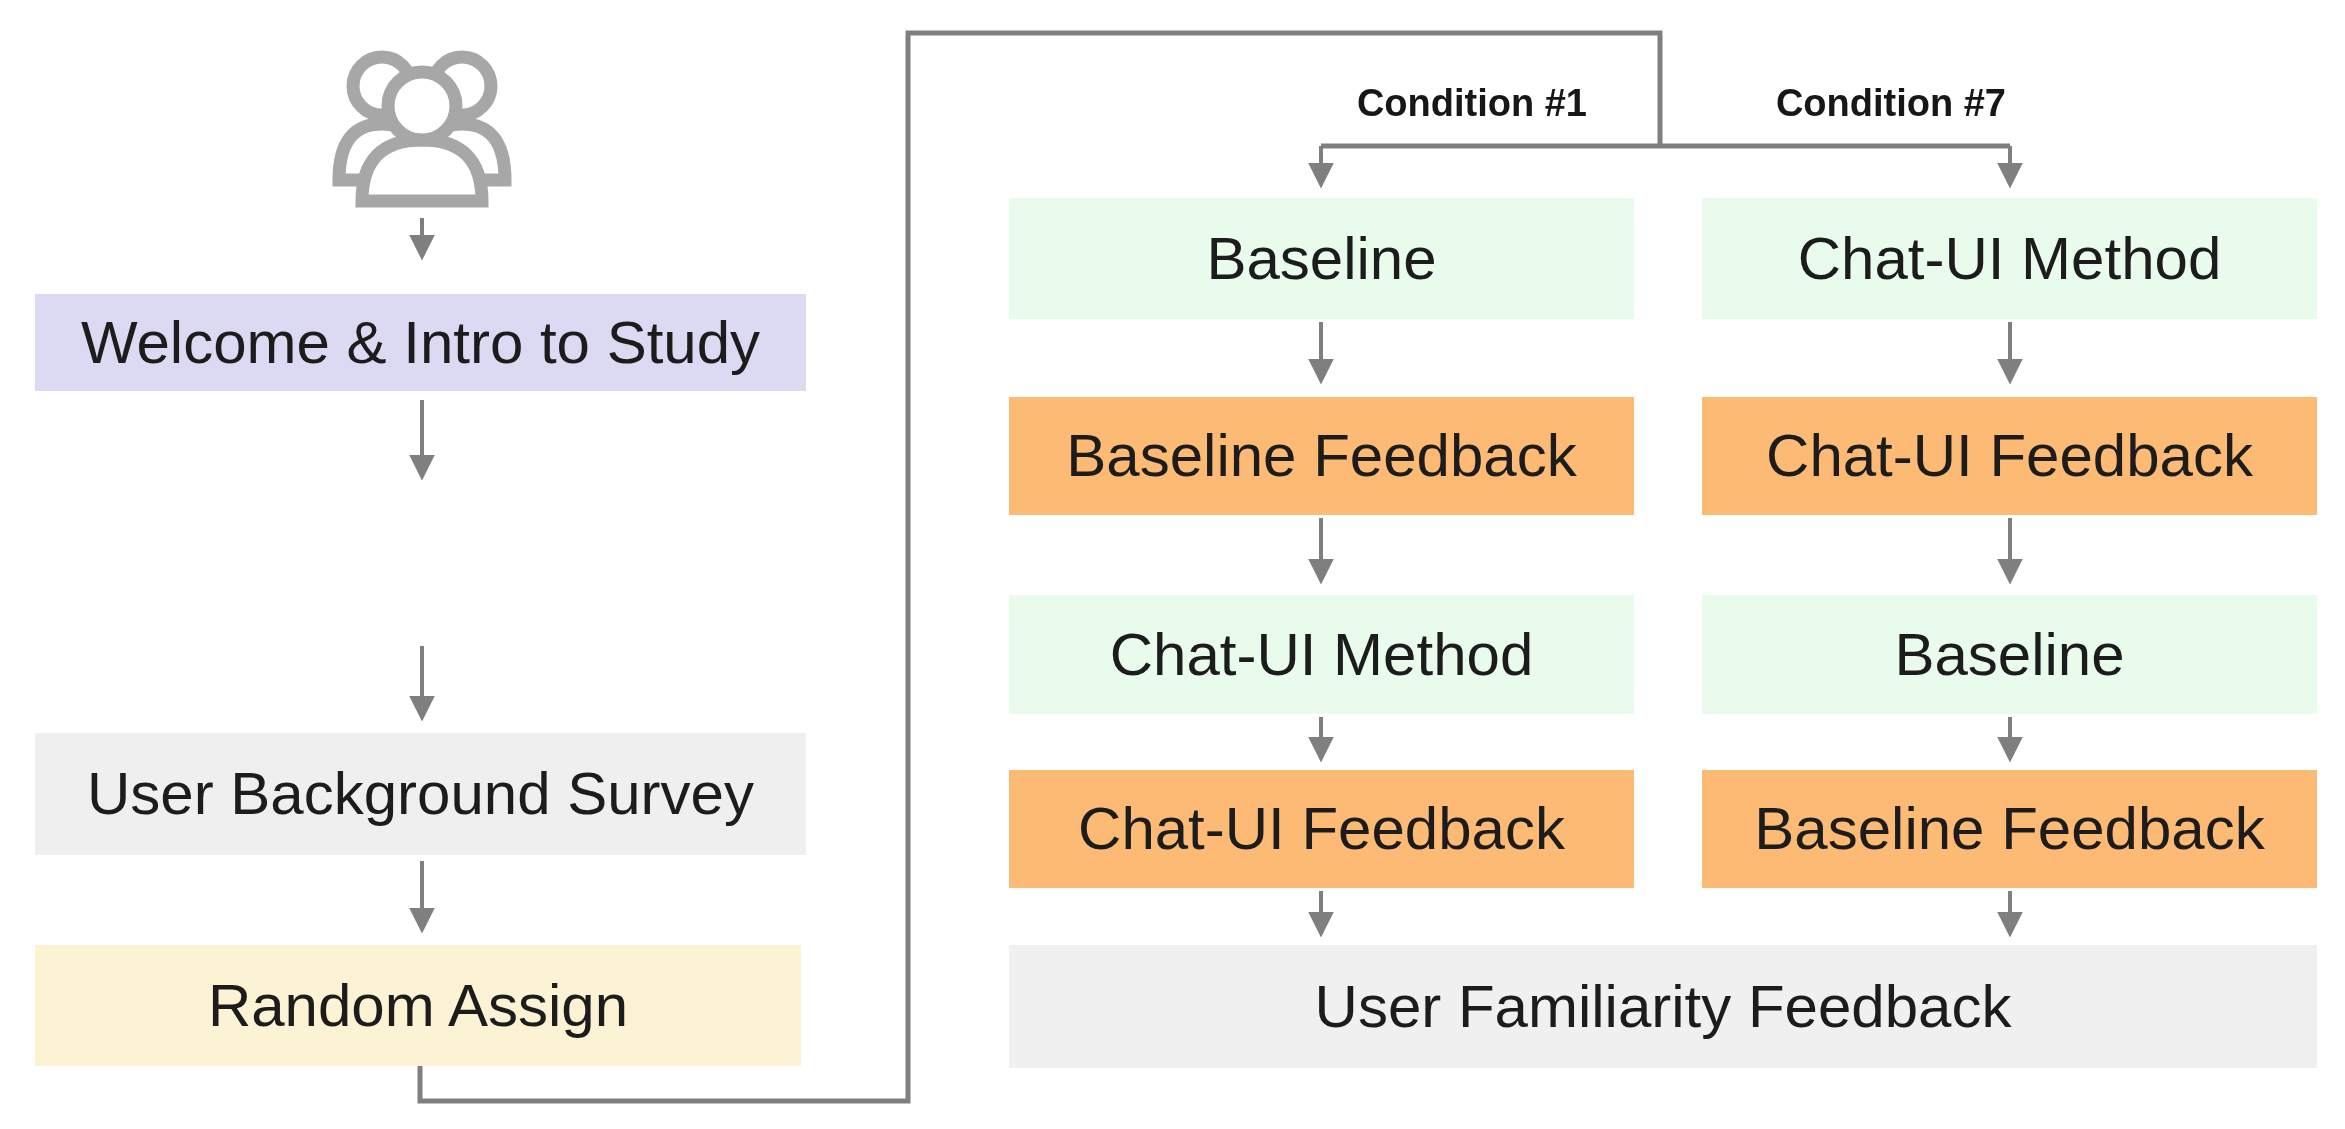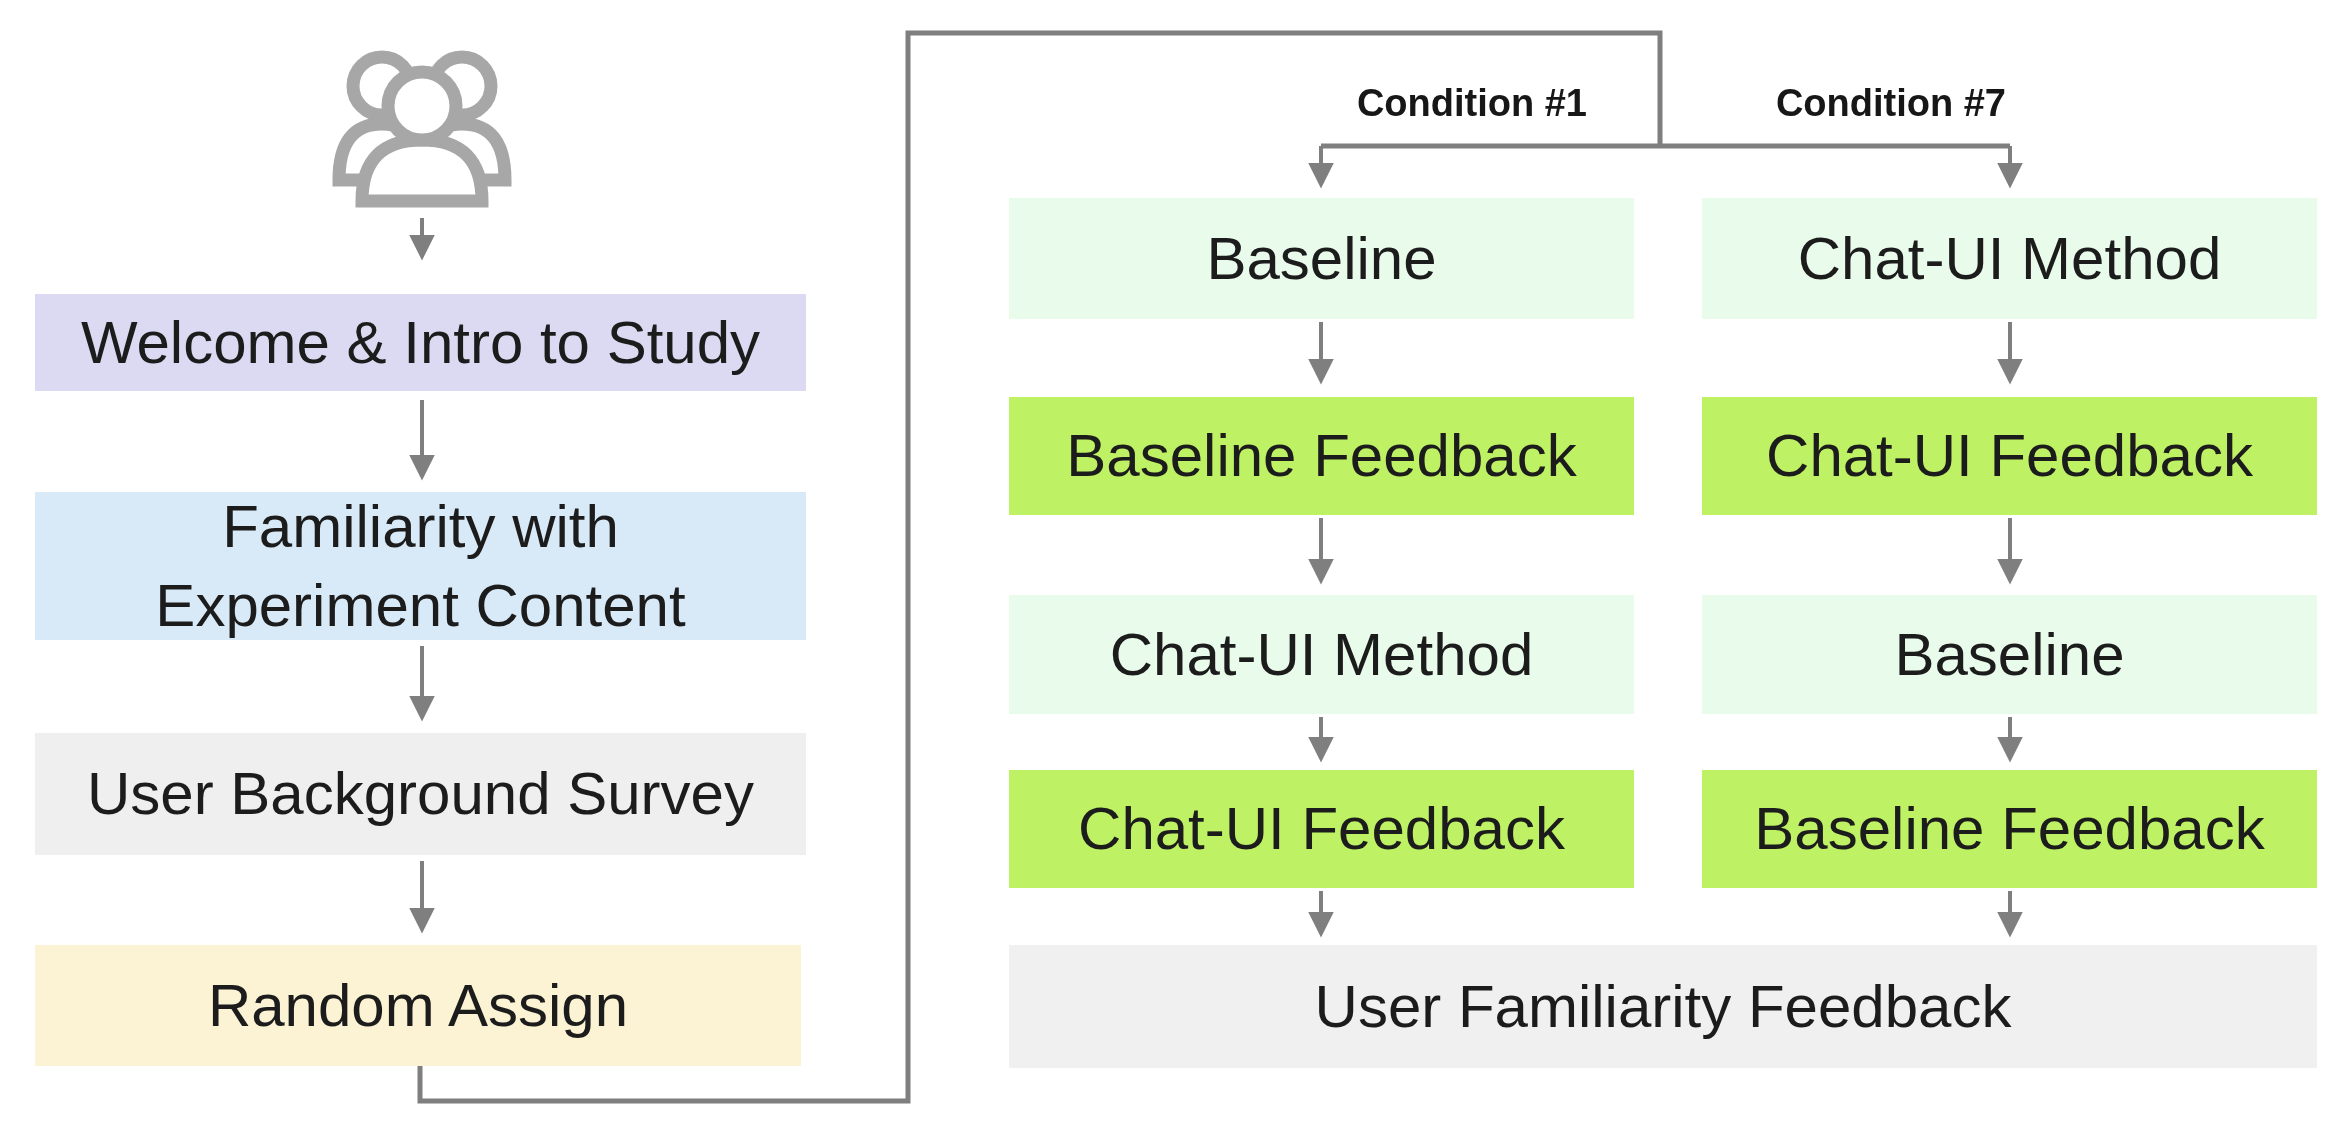--- a/index.html
+++ b/index.html
@@ -19,21 +19,21 @@
     line-height:1.32;
     color:#1c1c1c;
     z-index:2;
   }
   .box .lbl{white-space:pre-line;}
   .lavender{background:#dcd9f2;}
   .blue{background:#d8eaf8;}
   .graybox{background:#efeff0;justify-content:center;}
   .yellow{background:#fcf3d4;}
   .green{background:#e9fceb;}
-  .pink{background:#bef264;}
+  .pink{background:#fdba74;}
   .bottomgray{background:#f0f0f0;}
   .cond-label{
     position:absolute;
     font-size:38px;
     color:#171717;
     z-index:2;
     text-align:right;
     font-weight:bold;
   }
   #wires{position:absolute;left:0;top:0;z-index:1;}
@@ -80,24 +80,20 @@
       <circle cx="140" cy="36" r="29"></circle>
       <path d="M40,151 Q40,90 100,90 Q160,90 160,151 Z"></path>
       <circle cx="100" cy="56" r="34"></circle>
     </g>
   </svg>
 
   <div class="box lavender" style="left:35px;top:270px;width:771px;height:97px;margin-top:24px;">
     <span class="lbl">Welcome &amp; Intro to Study</span>
   </div>
 
-  <div class="box blue" style="left:35px;top:492px;width:771px;height:148px;">
-    <span class="lbl">Familiarity with
-Experiment Content</span>
-  </div>
 
   <div class="box graybox" style="left:35px;top:733px;width:771px;height:122px;">
     <span class="lbl">User Background Survey</span>
   </div>
 
   <div class="box yellow" style="left:35px;top:945px;width:766px;height:121px;">
     <span class="lbl">Random Assign</span>
   </div>
 
   <div class="cond-label" style="left:1287px;top:82px;width:300px;">Condition #1</div>

